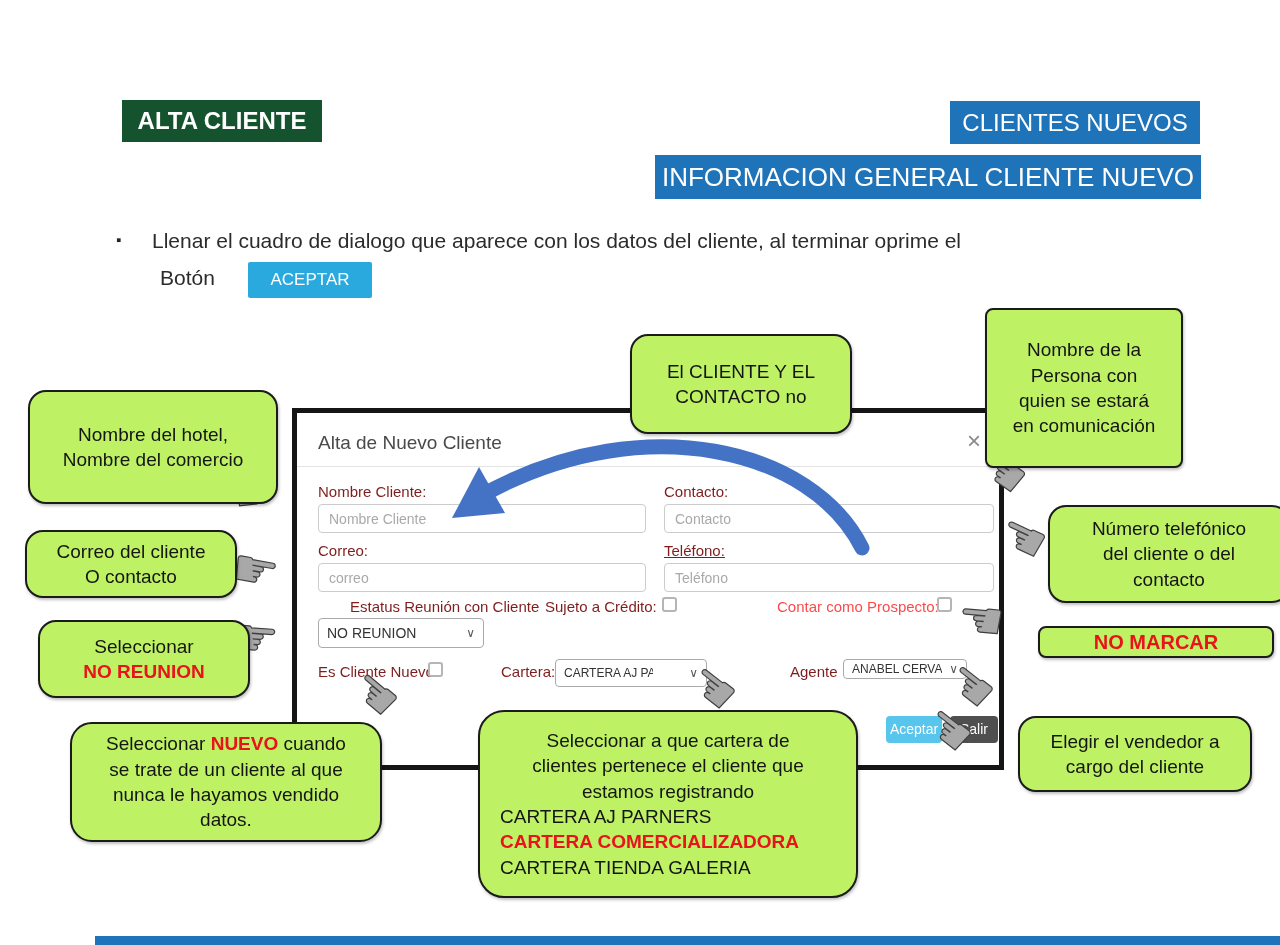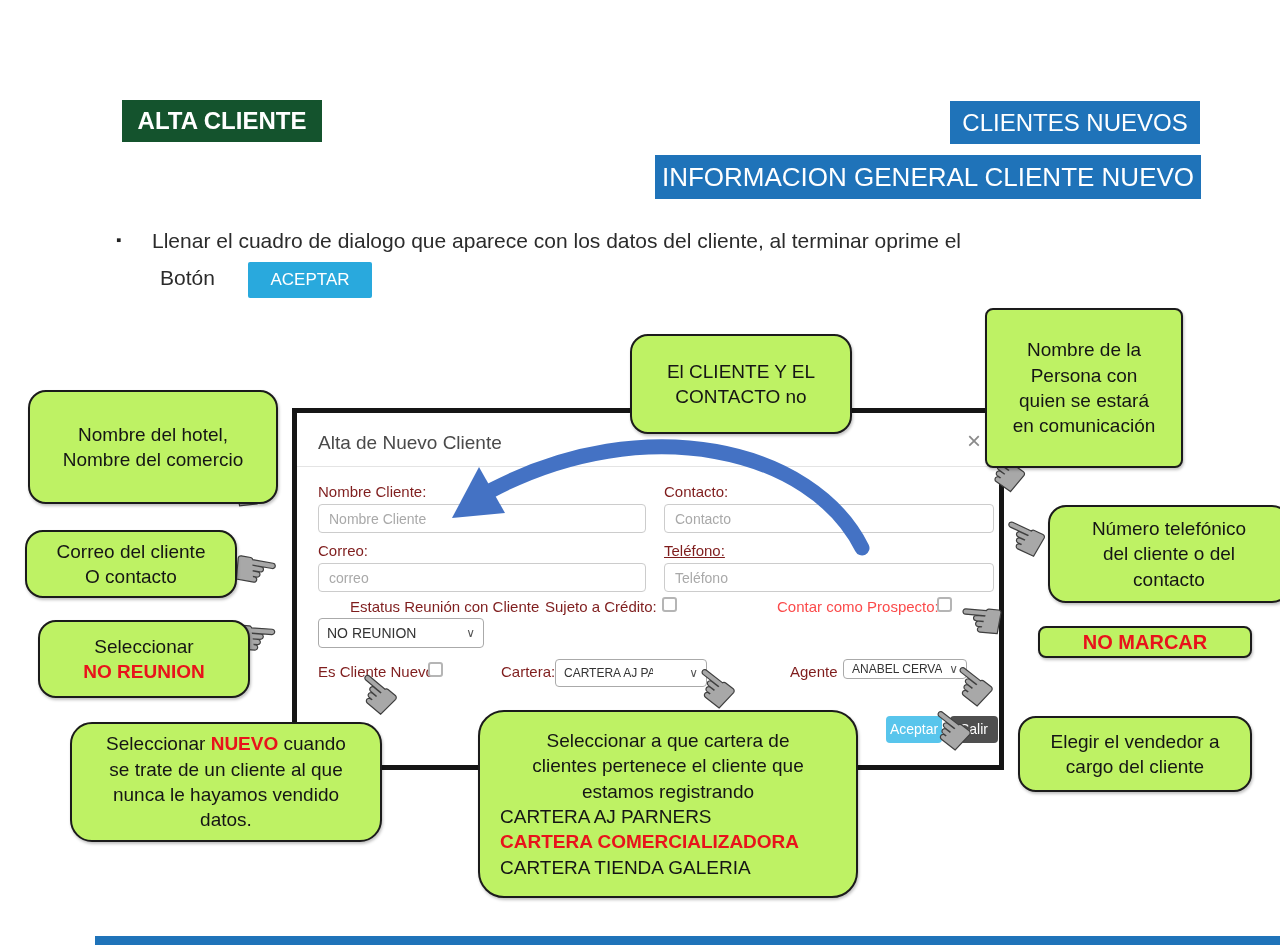--- a/index.html
+++ b/index.html
@@ -165,21 +165,21 @@
     <div>Seleccionar</div>
     <div class="red">NO REUNION</div>
   </div>
 
   <div class="co" style="left:1048px;top:505px;width:242px;height:98px;">
     <div>Número telefónico</div>
     <div>del cliente o del</div>
     <div>contacto</div>
   </div>
 
-  <div class="co" style="left:1038px;top:626px;width:214px;height:32px;border-radius:8px;padding:0;">
+  <div class="co" style="left:1038px;top:626px;width:236px;height:32px;border-radius:8px;padding:0;">
     <div class="red" style="font-size:20px;">NO MARCAR</div>
   </div>
 
   <div class="co" style="left:70px;top:722px;width:312px;height:120px;border-radius:22px;">
     <div><span>Seleccionar </span><span class="red">NUEVO</span><span> cuando</span></div>
     <div>se trate de un cliente al que</div>
     <div>nunca le hayamos vendido</div>
     <div>datos.</div>
   </div>
 

